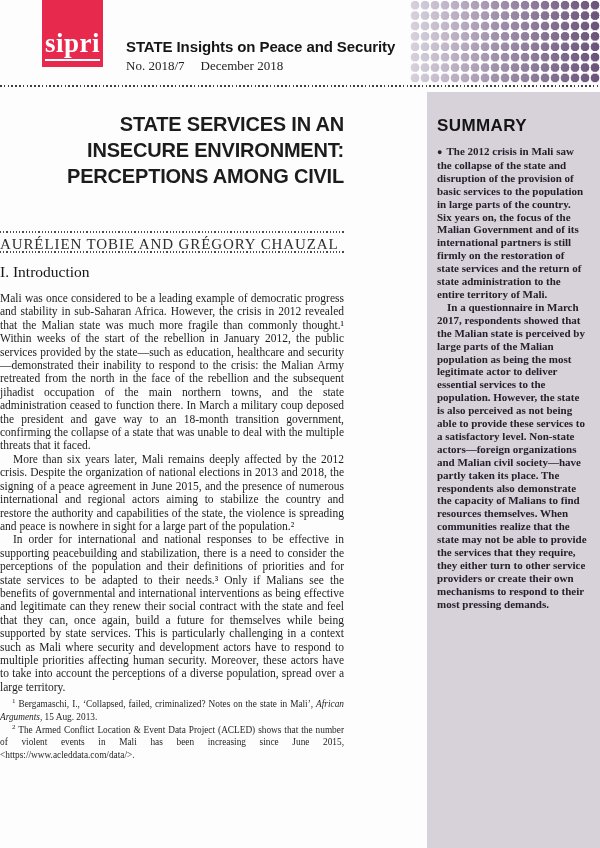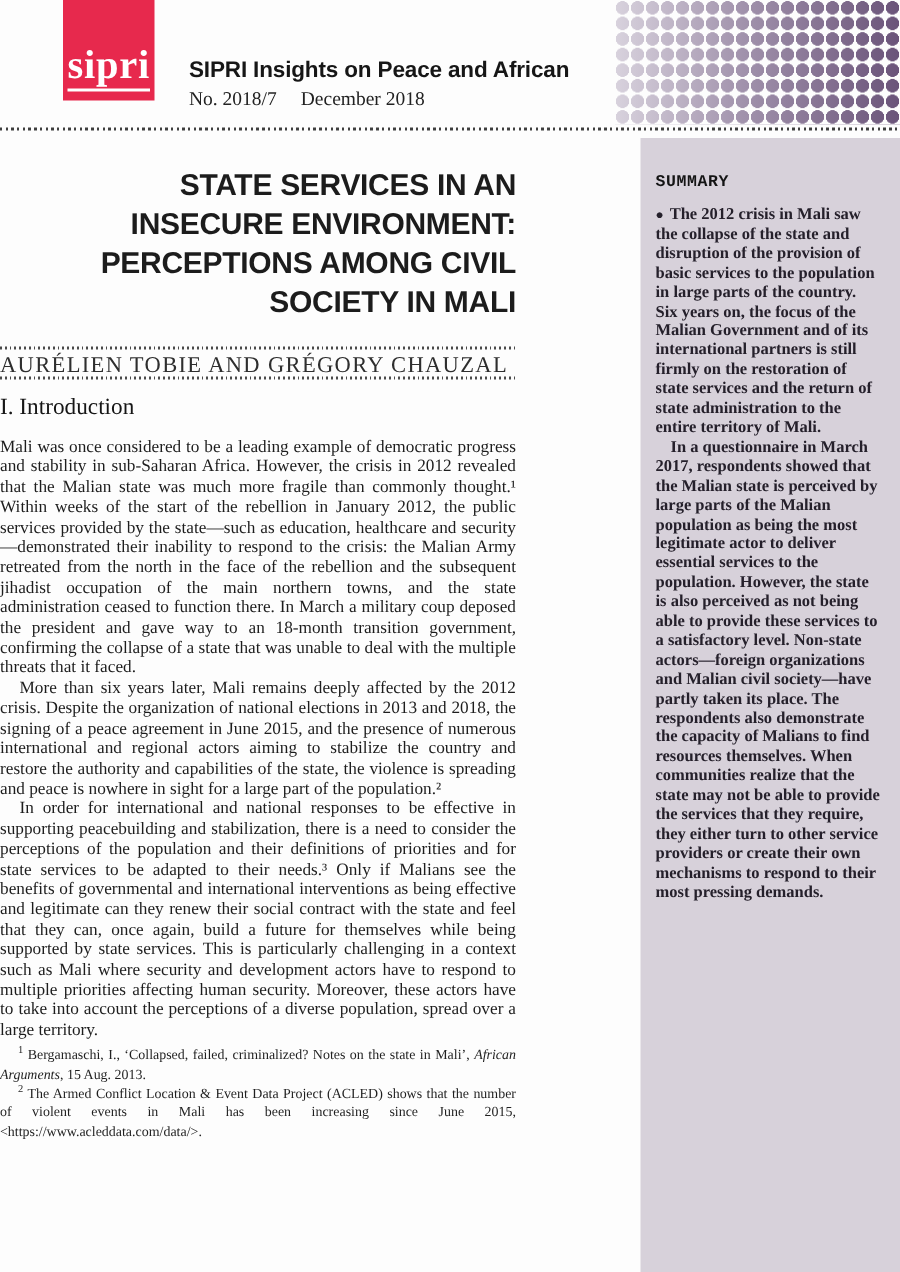--- a/index.html
+++ b/index.html
@@ -68,49 +68,48 @@
   }
   .footnotes p{margin:0;text-indent:12px;}
   .footnotes sup{font-size:7px;line-height:0;}
   .footnotes .italic{font-style:italic;}
   
   .sidebar{
     position:absolute;left:427px;top:92px;width:173px;height:756px;background:#d7d1da;
     box-sizing:border-box;padding:24px 12px 0 10px;color:#25202b;
   }
   .sidebar h3{
-    margin:0 0 9px 0;font-family:Liberation Mono, monospace;font-weight:bold;
-    font-size:11px;letter-spacing:.4px;color:#141414;
+    margin:0 0 9px 0;font-family:Liberation Sans, sans-serif;font-weight:bold;
+    font-size:17px;letter-spacing:.4px;color:#141414;
   }
   .sidebar .sum{
     margin:0;font-size:11px;line-height:12.9px;font-weight:600;text-align:left;
   }
   .sidebar .sum + .sum{text-indent:10px;}
   .sidebar .bullet{font-size:9px;margin-right:4px;}
 </style>
 </head>
 <body>
 
 <div class="page">
 
   <div class="logo">
     <span class="logo-text">sipri</span>
   </div>
-  <div class="mast-title">SIPRI Insights on Peace and African</div>
+  <div class="mast-title">STATE Insights on Peace and Security</div>
   <div class="mast-sub">
     <span class="issue">No. 2018/7</span><span class="date">December 2018</span>
   </div>
   <div class="pattern"></div>
   <div class="mast-rule"></div>
 
   <div class="doc-title">
     <div>STATE SERVICES IN AN</div>
     <div>INSECURE ENVIRONMENT:</div>
     <div>PERCEPTIONS AMONG CIVIL</div>
-    <div>SOCIETY IN MALI</div>
   </div>
 
   <div class="rule-dot rule-authors-top"></div>
   <div class="authors">AURÉLIEN TOBIE AND GRÉGORY CHAUZAL</div>
   <div class="rule-dot rule-authors-bottom"></div>
 
   <h2 class="section-heading">I. Introduction</h2>
 
   <div class="body-text">
     <p>Mali was once considered to be a leading example of democratic progress and stability in sub-Saharan Africa. However, the crisis in 2012 revealed that the Malian state was much more fragile than commonly thought.¹ Within weeks of the start of the rebellion in January 2012, the public services provided by the state—such as education, healthcare and security—demonstrated their inability to respond to the crisis: the Malian Army retreated from the north in the face of the rebellion and the subsequent jihadist occupation of the main northern towns, and the state administration ceased to function there. In March a military coup deposed the president and gave way to an 18-month transition government, confirming the collapse of a state that was unable to deal with the multiple threats that it faced.</p>

